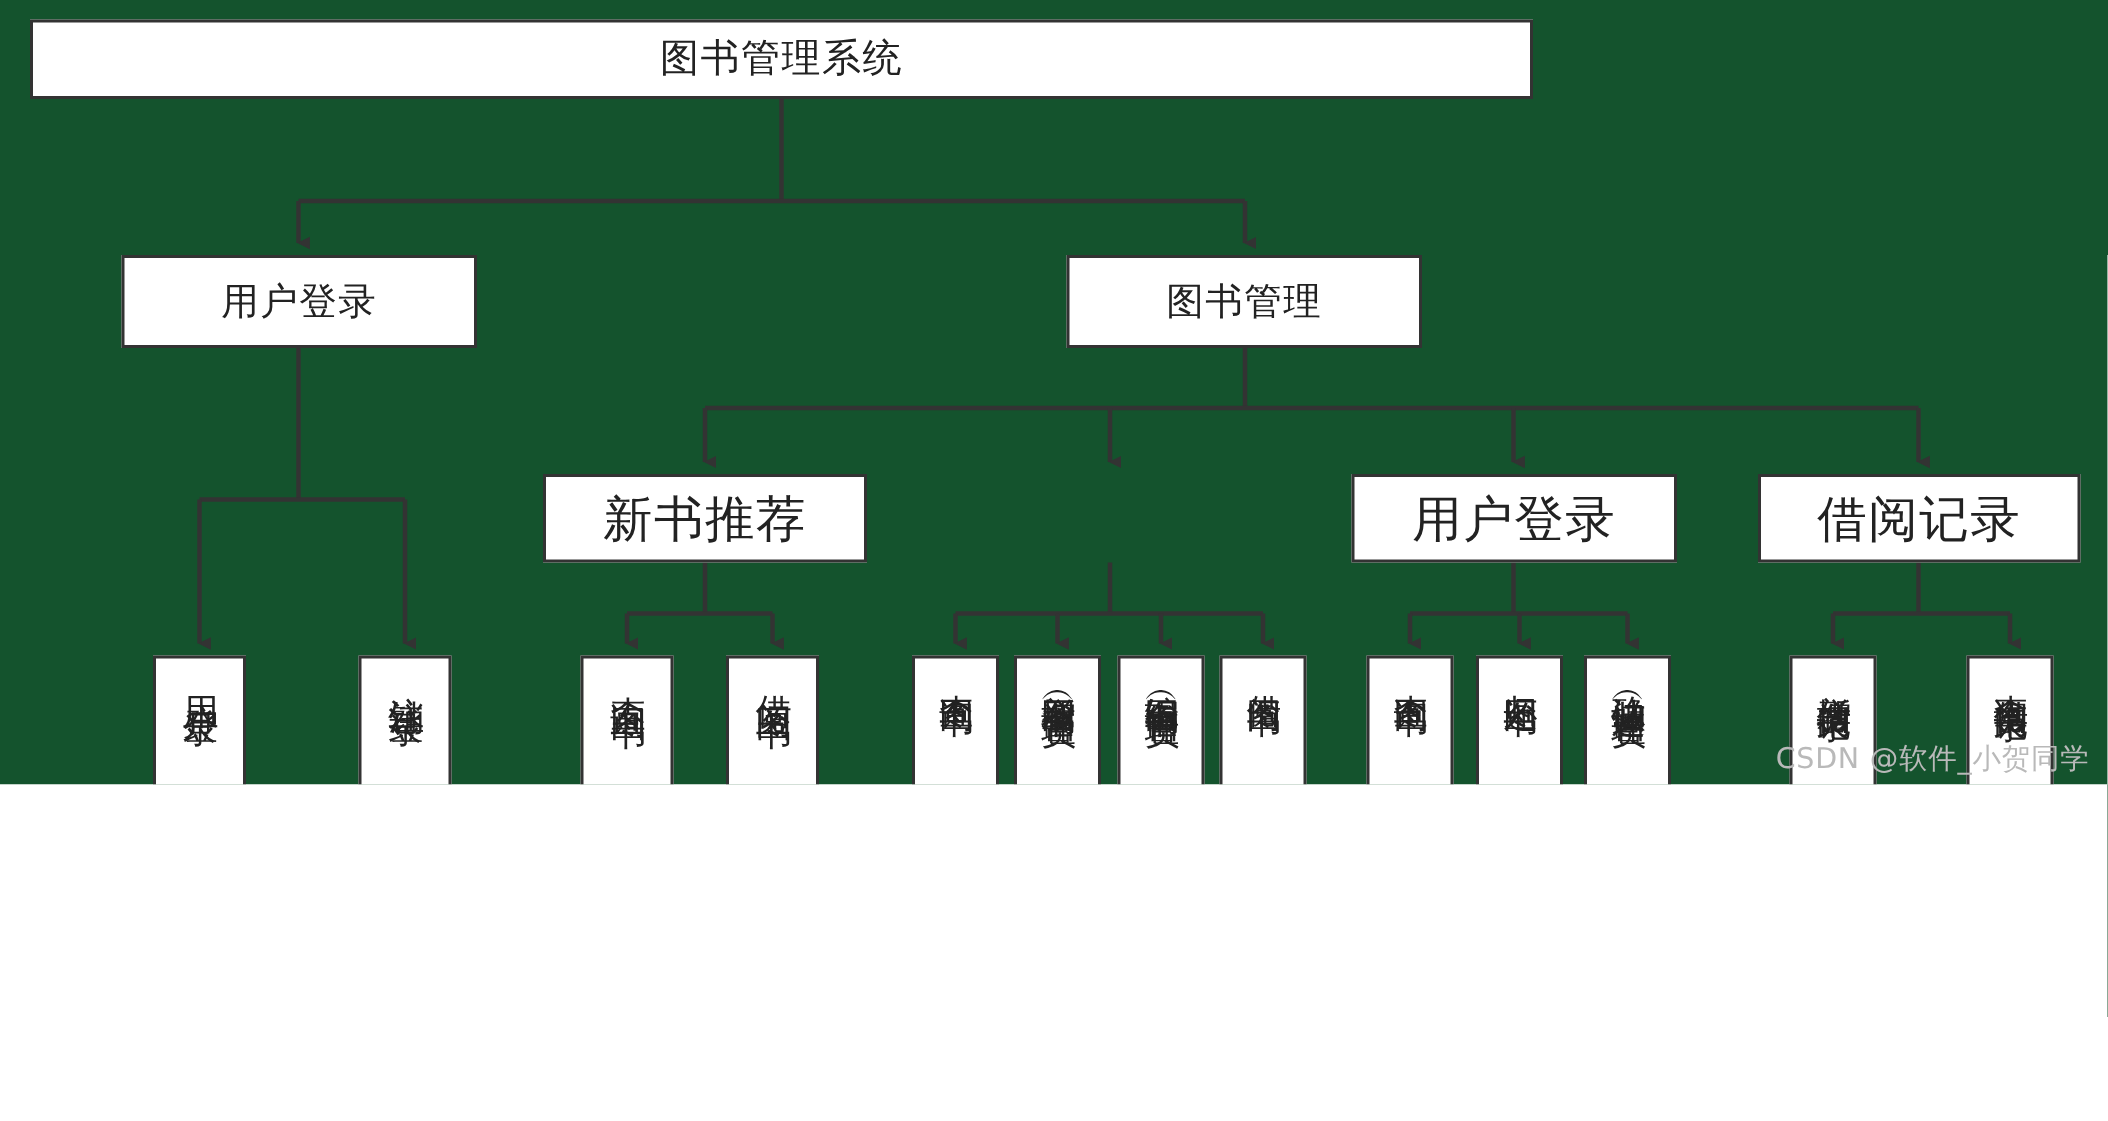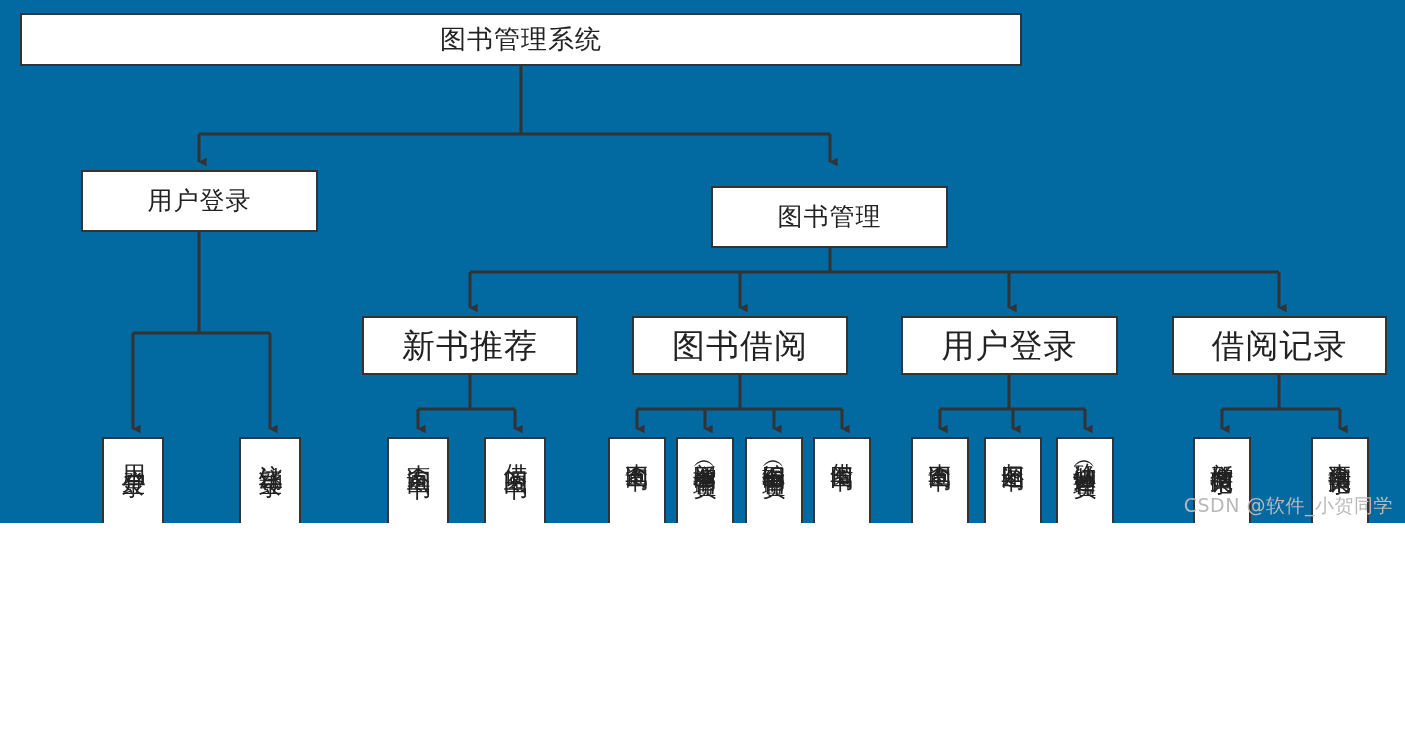--- a/index.html
+++ b/index.html
@@ -8,21 +8,21 @@
     padding: 0;
     background: #ffffff;
   }
   body {
     font-family: "DejaVu Sans", "Liberation Sans", sans-serif;
   }
   #diagram-root {
     position: relative;
     width: 1405px;
     height: 523px;
-    background: #0369a1;
+    background: #14532d;
     overflow: hidden;
     text-decoration: underline;
   }
   #diagram-svg {
     position: absolute;
     left: 0;
     top: 0;
     width: 1405px;
     height: 747px;
   }
@@ -144,31 +144,28 @@
   </svg>
 
   <div class="node horizontal level-1" style="left:20px; top:13px; width:1002px; height:53px;">
     <span class="node-label">图书管理系统</span>
   </div>
 
   <div class="node horizontal level-2" style="left:81px; top:170px; width:237px; height:62px;">
     <span class="node-label">用户登录</span>
   </div>
 
-  <div class="node horizontal level-2" style="left:711px; top:186px; width:237px; height:62px;">
+  <div class="node horizontal level-2" style="left:711px; top:170px; width:237px; height:62px;">
     <span class="node-label">图书管理</span>
   </div>
 
   <div class="node horizontal level-3" style="left:362px; top:316px; width:216px; height:59px;">
     <span class="node-label">新书推荐</span>
   </div>
 
-  <div class="node horizontal level-3" style="left:632px; top:316px; width:216px; height:59px;">
-    <span class="node-label">图书借阅</span>
-  </div>
 
   <div class="node horizontal level-3" style="left:901px; top:316px; width:217px; height:59px;">
     <span class="node-label">用户登录</span>
   </div>
 
   <div class="node horizontal level-3" style="left:1172px; top:316px; width:215px; height:59px;">
     <span class="node-label">借阅记录</span>
   </div>
 
   <div class="node vertical leaf" style="left:102px; top:437px; width:62px; height:296px;">

